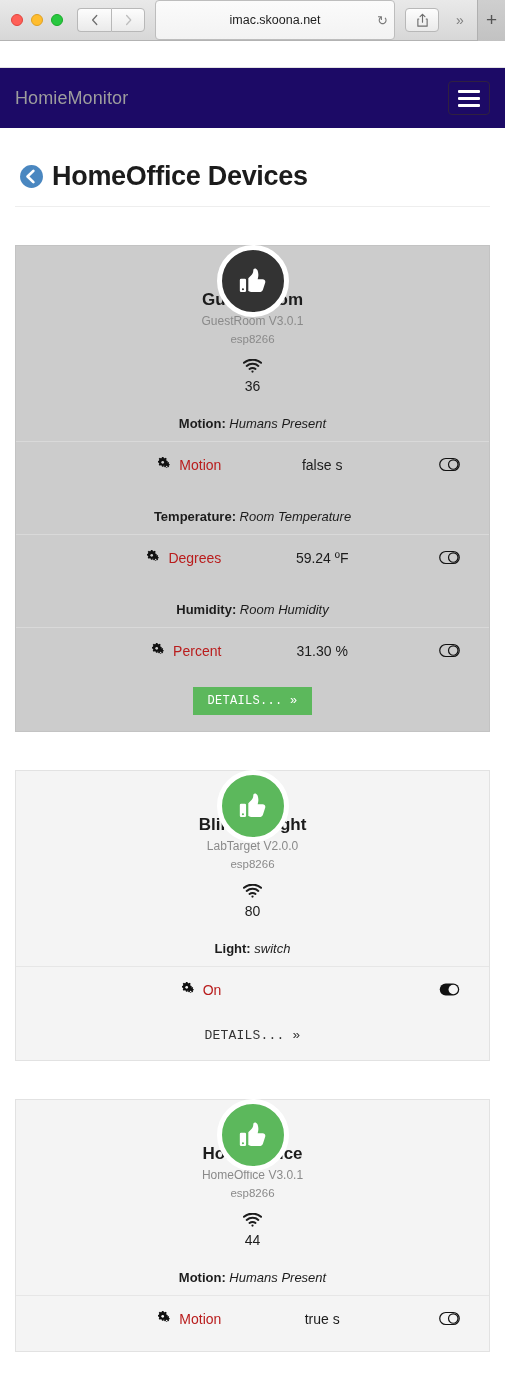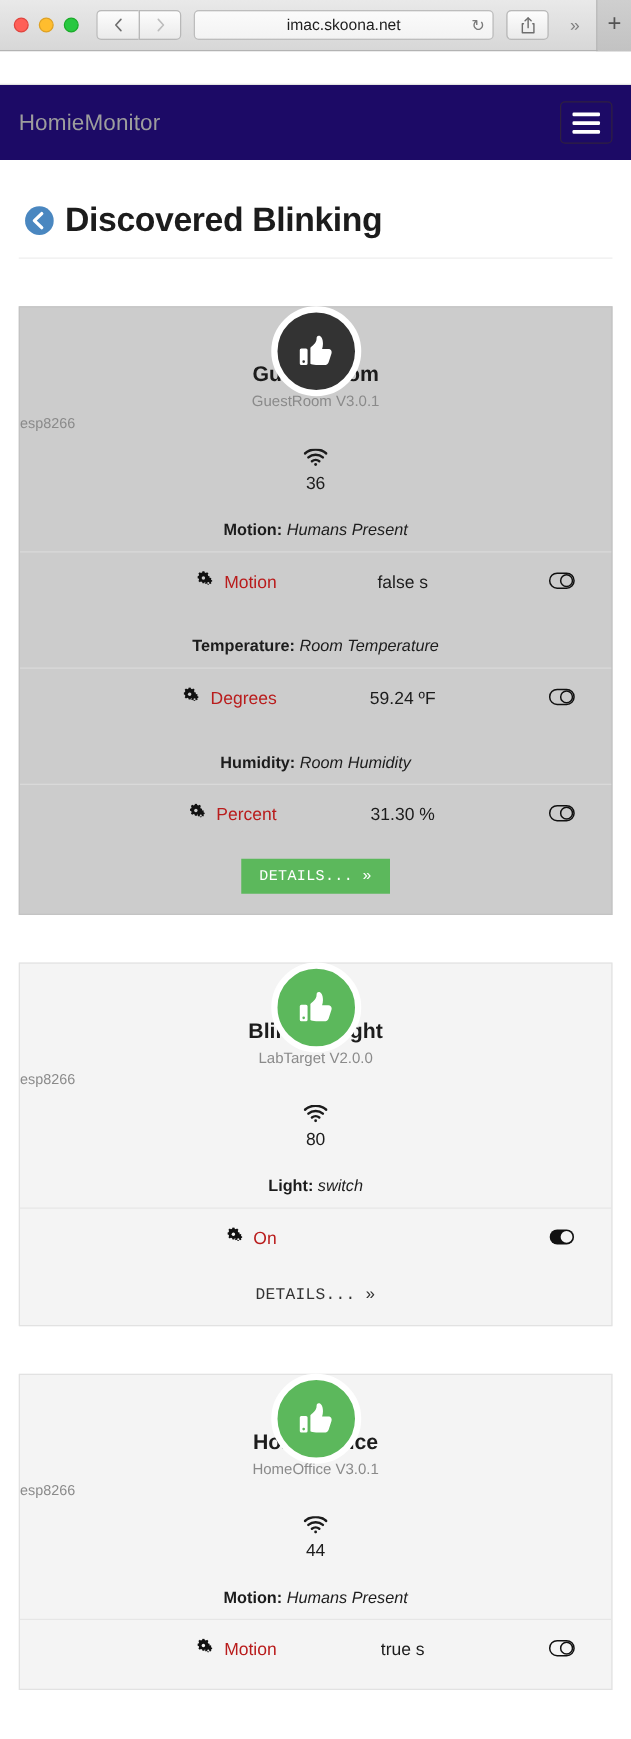--- a/index.html
+++ b/index.html
@@ -33,21 +33,21 @@
     border: 1px solid #b8b8b8;
     display: flex; align-items: center; justify-content: center;
     font-size: 14px; color: #6e6e6e;
   }
   .chrome-btn.left { border-radius: 4px 0 0 4px; border-right: none; }
   .chrome-btn.right { border-radius: 0 4px 4px 0; color: #b6b6b6; }
 
   .url-bar {
     flex: 1;
     margin: 0 10px;
-    height: 24px;
+    height: 40px;
     background: linear-gradient(to bottom, #fbfbfb, #f3f3f3);
     border: 1px solid #bdbdbd;
     border-radius: 4px;
     display: flex; align-items: center; justify-content: center;
     position: relative;
   }
   .url-text { font-size: 12.5px; color: #1d1d1d; }
   .reload-icon {
     position: absolute; right: 6px; top: 50%; transform: translateY(-50%);
     font-size: 13px; color: #7a7a7a;
@@ -113,21 +113,21 @@
   .card {
     margin-top: 36px;
     border: 1px solid #e0e0e0;
     padding-top: 44px;
   }
   .card.dark { background: #cccccc; border-color: #c3c3c3; }
   .card.light { background: #f4f4f4; border-color: #e2e2e2; }
 
   .dev-name { text-align: center; font-size: 17px; font-weight: bold; color: #1c1c1c; }
   .dev-fw { text-align: center; font-size: 12px; color: #8a8a8a; margin-top: 4px; }
-  .dev-chip { font-size: 11.5px; color: #8a8a8a; margin-top: 5px; }
+  .dev-chip { text-align: center; font-size: 11.5px; color: #8a8a8a; margin-top: 5px; }
   .wifi-block { text-align: center; margin-top: 14px; }
   .wifi-block svg { width: 19px; height: 14px; display: block; margin: 0 auto; }
   .wifi-val { font-size: 14px; color: #1c1c1c; margin-top: 5px; }
 
   .node-label {
     text-align: center; font-size: 13px; font-weight: bold; color: #1c1c1c;
     padding: 22px 0 10px;
   }
   .node-label em { font-weight: normal; font-style: italic; }
 
@@ -205,21 +205,21 @@
     <span class="bar"></span>
   </div>
 </div>
 
 <div class="content">
   <div class="page-head">
     <svg class="back-icon" viewBox="0 0 24 24">
       <circle cx="12" cy="12" r="11" fill="#4a87c0"></circle>
       <path d="M13.8 6.6 L8.2 12 L13.8 17.4" fill="none" stroke="#ffffff" stroke-width="2.6" stroke-linecap="round" stroke-linejoin="round"></path>
     </svg>
-    <div class="page-title">Discovered Blinking</div>
+    <div class="page-title">HomeOffice Devices</div>
   </div>
 
   <div id="device-list">
   <div class="device">
     <div class="badge" style="background: rgb(51, 51, 51);">
       <svg viewBox="0 0 24 24">
         <path d="M6.2 10.4 H3.6 a0.9 0.9 0 0 0 -0.9 0.9 v7.6 a0.9 0.9 0 0 0 0.9 0.9 h2.6 a0.9 0.9 0 0 0 0.9 -0.9 v-7.6 a0.9 0.9 0 0 0 -0.9 -0.9 z M4.9 18.6 a0.75 0.75 0 1 1 0 -1.5 a0.75 0.75 0 0 1 0 1.5 z" fill="#ffffff"></path>
         <path d="M13.4 3.2 c-0.8 0 -1.2 0.6 -1.2 1.4 c0 1.6 -0.6 2.6 -1.6 3.6 c-0.7 0.7 -1.5 1.3 -1.9 1.8 v9.1 c0.6 0.3 1.6 0.7 3.2 0.7 h4.6 c1.2 0 2.1 -0.5 2.5 -1.6 l1.6 -5 c0.4 -1.3 -0.4 -2.5 -1.8 -2.5 h-3.5 c0.3 -0.9 0.5 -1.9 0.5 -2.9 c0 -3.1 -1.1 -4.6 -2.4 -4.6 z" fill="#ffffff"></path>
       </svg>
     </div>

